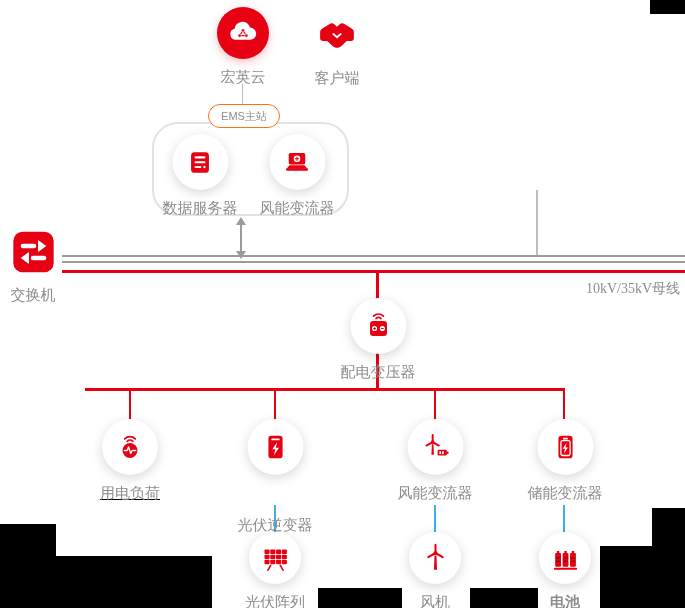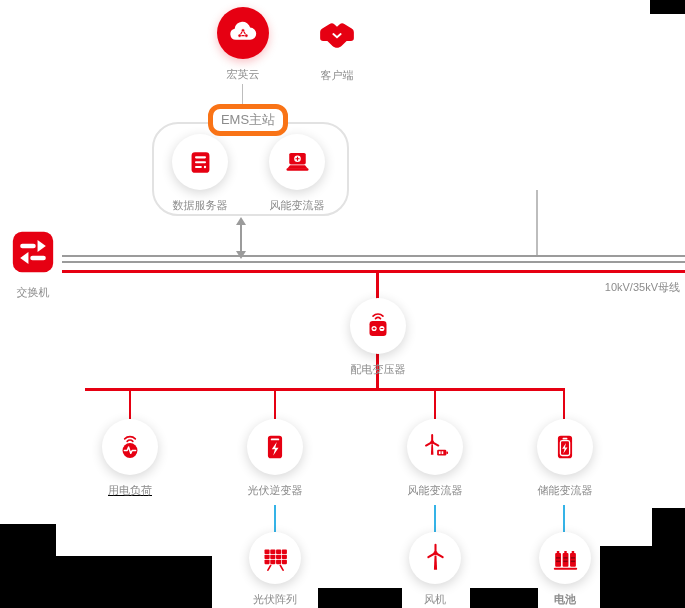--- a/index.html
+++ b/index.html
@@ -11,27 +11,27 @@
   .red-line{background:#e60012;}
   .blue-line{background:#35b3e7;}
   .lightgray-line{background:#bdbdbd;}
   .node{position:absolute;transform:translateX(-50%);display:flex;flex-direction:column;
         align-items:center;z-index:2;}
   .circle{width:56px;height:56px;border-radius:50%;background:#fff;
           box-shadow:0 3px 12px rgba(0,0,0,.16);display:flex;align-items:center;justify-content:center;}
   .circle.sm{width:52px;height:52px;}
   .circle.red{background:#e60012;box-shadow:0 3px 10px rgba(230,0,18,.25);}
   .bare-icon{width:52px;height:52px;display:flex;align-items:center;justify-content:center;}
-  .node-label{margin-top:9px;font-size:11px;color:#8c8c8c;white-space:nowrap;line-height:1.2;}
+  .node-label{margin-top:9px;font-size:15px;color:#8c8c8c;white-space:nowrap;line-height:1.2;}
   .ems-box{position:absolute;left:152px;top:122px;width:193px;height:90px;border:2px solid #e2e2e2;
            border-radius:26px;z-index:1;background:#fff;}
-  .ems-pill{position:absolute;left:208px;top:104px;width:70px;height:22px;border:5px solid #f97316;
-            border-radius:12px;background:#fff;z-index:3;font-size:13px;color:#8c8c8c;
+  .ems-pill{position:absolute;left:208px;top:104px;width:70px;height:22px;border:1px solid #f97316;
+            border-radius:12px;background:#fff;z-index:3;font-size:11px;color:#8c8c8c;
             display:flex;align-items:center;justify-content:center;}
-  .bus-label{position:absolute;right:5px;top:280px;font-size:11px;color:#8c8c8c;z-index:2;}
+  .bus-label{position:absolute;right:5px;top:280px;font-size:14px;color:#8c8c8c;z-index:2;font-family:Liberation Serif, serif;}
   .tri{position:absolute;width:0;height:0;z-index:1;}
 </style>
 </head>
 <body>
 
 <div class="stage">
 
   <div class="mask" style="left:650px;top:0;width:35px;height:14px;"></div>
   <div class="mask" style="left:0;top:524px;width:56px;height:84px;"></div>
   <div class="mask" style="left:0;top:556px;width:212px;height:52px;"></div>
@@ -152,21 +152,21 @@
       <svg viewBox="0 0 48 48" width="34" height="34">
         <path d="M16.5 12.5a10.6 10.6 0 0 1 15 0" stroke="#e60012" stroke-width="2.3" fill="none" stroke-linecap="round"></path>
         <path d="M20 16a5.7 5.7 0 0 1 8 0" stroke="#e60012" stroke-width="2.3" fill="none" stroke-linecap="round"></path>
         <circle cx="24" cy="29" r="10.5" fill="#e60012"></circle>
         <path d="M16 29h4l2-5 3 9 2-4h5" stroke="#fff" stroke-width="2" fill="none" stroke-linecap="round" stroke-linejoin="round"></path>
       </svg>
     </div>
     <div class="node-label">用电负荷</div>
   </div>
 
-  <div class="node" style="left:275px;top:419px;">
+  <div class="node" style="left:275px;top:419px;gap:32px;">
     <div class="circle">
       <svg viewBox="0 0 48 48" width="34" height="34">
         <rect x="14" y="8" width="20" height="32" rx="4" fill="#e60012"></rect>
         <rect x="18" y="12" width="12" height="2.6" rx="1.3" fill="#fff"></rect>
         <path d="M26.5 17l-7 10h4.4l-2.4 9 7.5-11h-4.6z" fill="#fff"></path>
       </svg>
     </div>
     <div class="node-label">光伏逆变器</div>
   </div>
 

